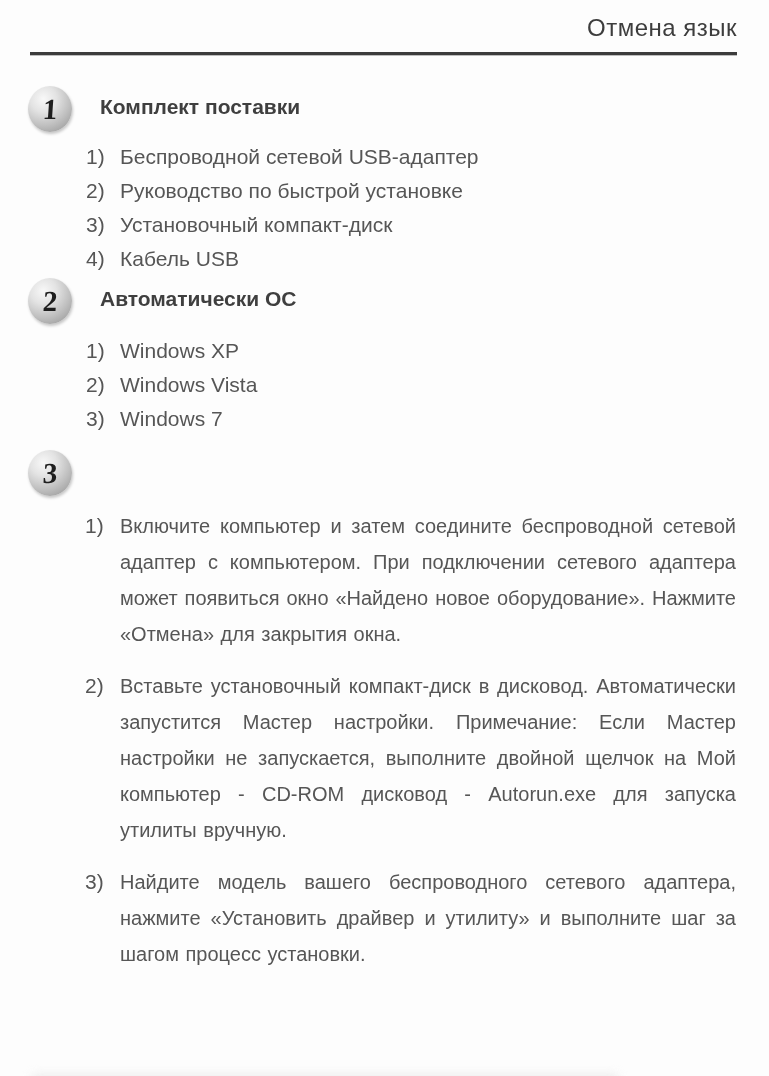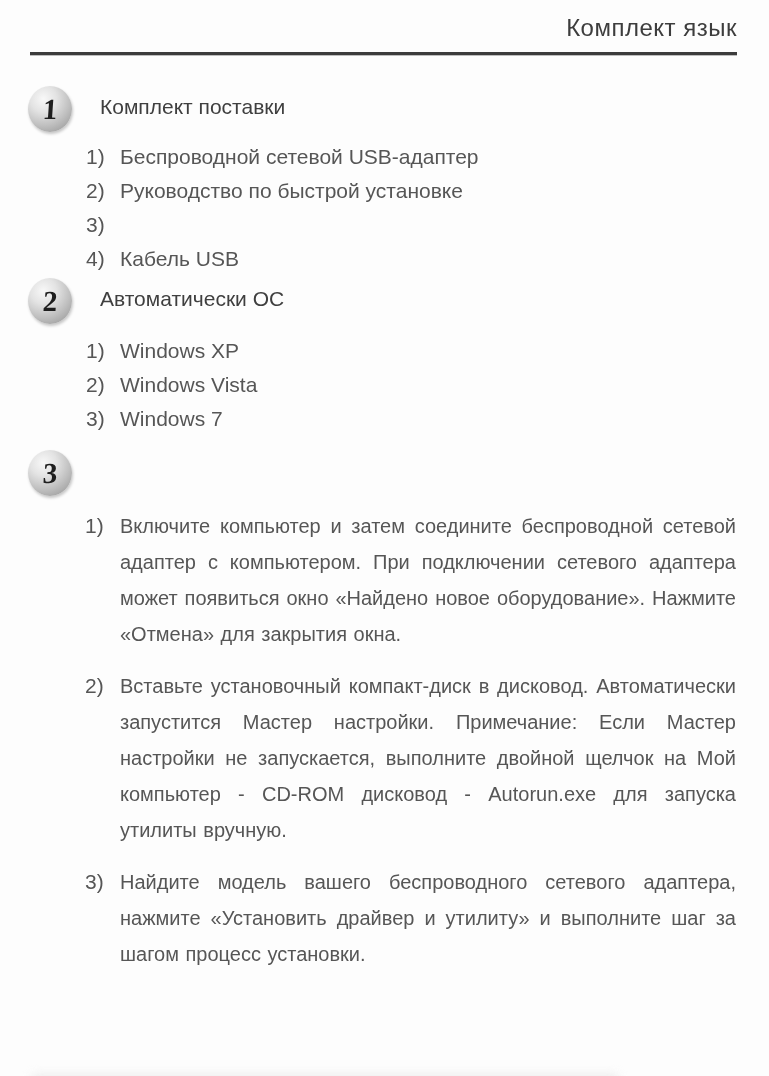--- a/index.html
+++ b/index.html
@@ -53,21 +53,21 @@
     justify-content: center;
     font-family: "Liberation Serif", serif;
     font-weight: bold;
     font-size: 29px;
     color: #1e1e1e;
     transform: translateZ(0);
   }
   .badge span { display:block; transform: skewX(-4deg); }
   .section-title {
     font-size: 21px;
-    font-weight: normal;
+    font-weight: bold;
     color: #3f3f3f;
     line-height: 33px;
     padding-top: 4px;
     text-align: justify;
     flex: 1;
   }
 
   
   .list { margin: 0 32px 0 86px; }
   .list-1 { margin-top: 8px; }
@@ -116,41 +116,42 @@
     filter: blur(5px);
     opacity: 0.85;
   }
 </style>
 </head>
 <body>
 
 <div class="page">
 
   <div class="header">
-    <div class="header-lang">Комплект язык</div>
+    <div class="header-lang">Отмена язык</div>
   </div>
   <div class="rule"></div>
 
   <div class="section-header sh-1">
     <div class="badge">
         <span>1</span>
       </div>
     <h2 class="section-title">Комплект поставки</h2>
   </div>
   <div class="list list-1">
     <div class="item-row">
       <div class="item-num">1)</div>
       <div class="item-text">Беспроводной сетевой USB-адаптер</div>
     </div>
     <div class="item-row">
       <div class="item-num">2)</div>
       <div class="item-text">Руководство по быстрой установке</div>
     </div>
     <div class="item-row">
       <div class="item-num">3)</div>
+      <div class="item-text">Установочный компакт-диск</div>
     </div>
     <div class="item-row">
       <div class="item-num">4)</div>
       <div class="item-text">Кабель USB</div>
     </div>
   </div>
 
   <div class="section-header sh-2">
     <div class="badge">
         <span>2</span>

